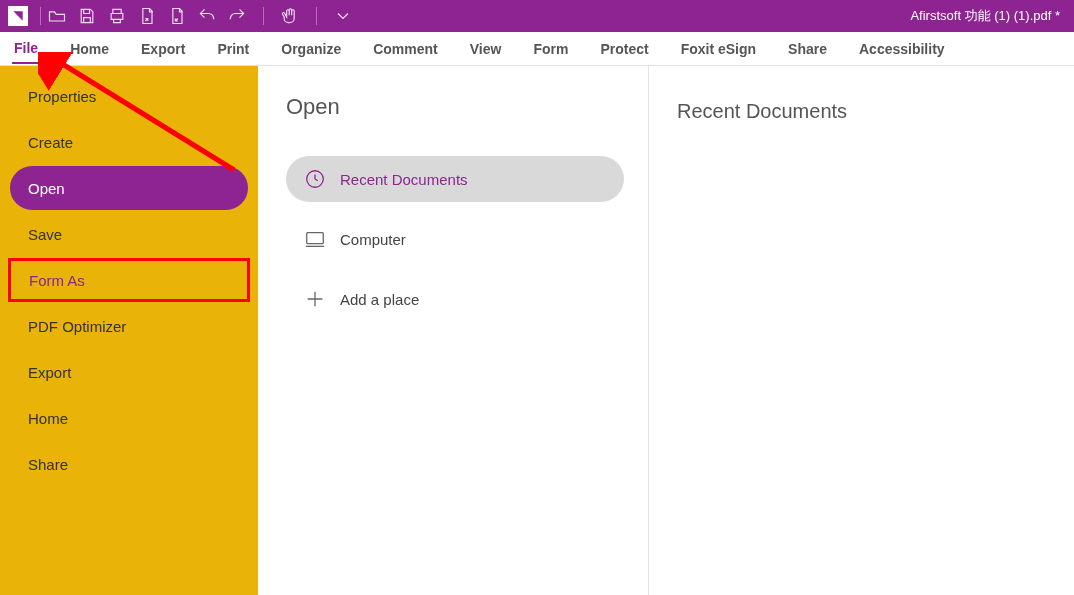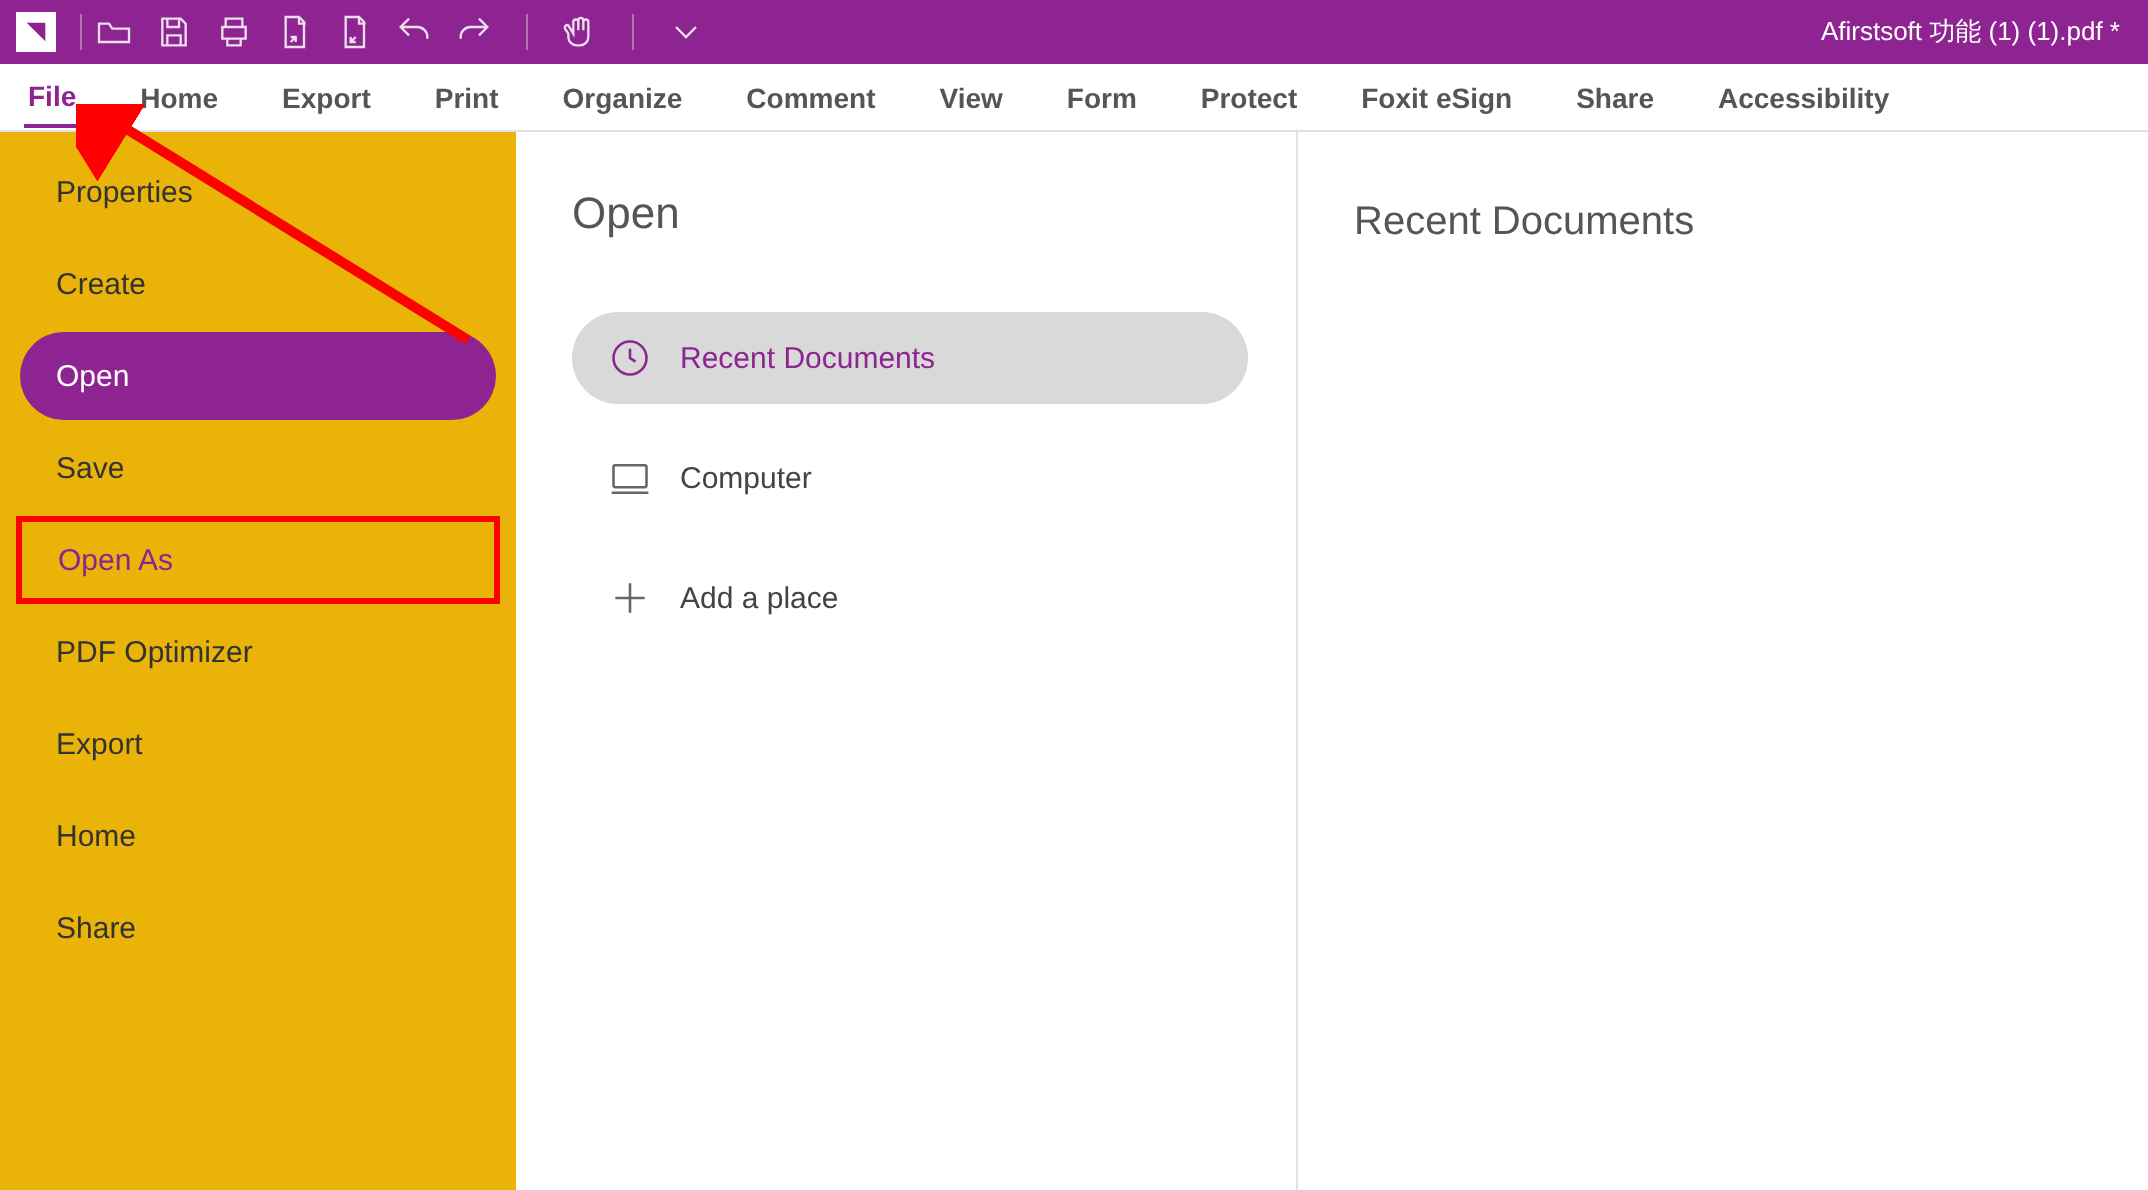--- a/index.html
+++ b/index.html
@@ -214,21 +214,21 @@
   <div class="menu-item">Share</div>
   <div class="menu-item">Accessibility</div>
 </div>
 
 <div class="main">
   <div class="sidebar">
     <div class="side-item">Properties</div>
     <div class="side-item">Create</div>
     <div class="side-item selected">Open</div>
     <div class="side-item">Save</div>
-    <div class="side-item highlight-box">Open As</div>
+    <div class="side-item highlight-box">Form As</div>
     <div class="side-item">PDF Optimizer</div>
     <div class="side-item">Export</div>
     <div class="side-item">Home</div>
     <div class="side-item">Share</div>
   </div>
 
   <div class="panel">
     <div class="panel-left">
       <h1>Open</h1>
 

